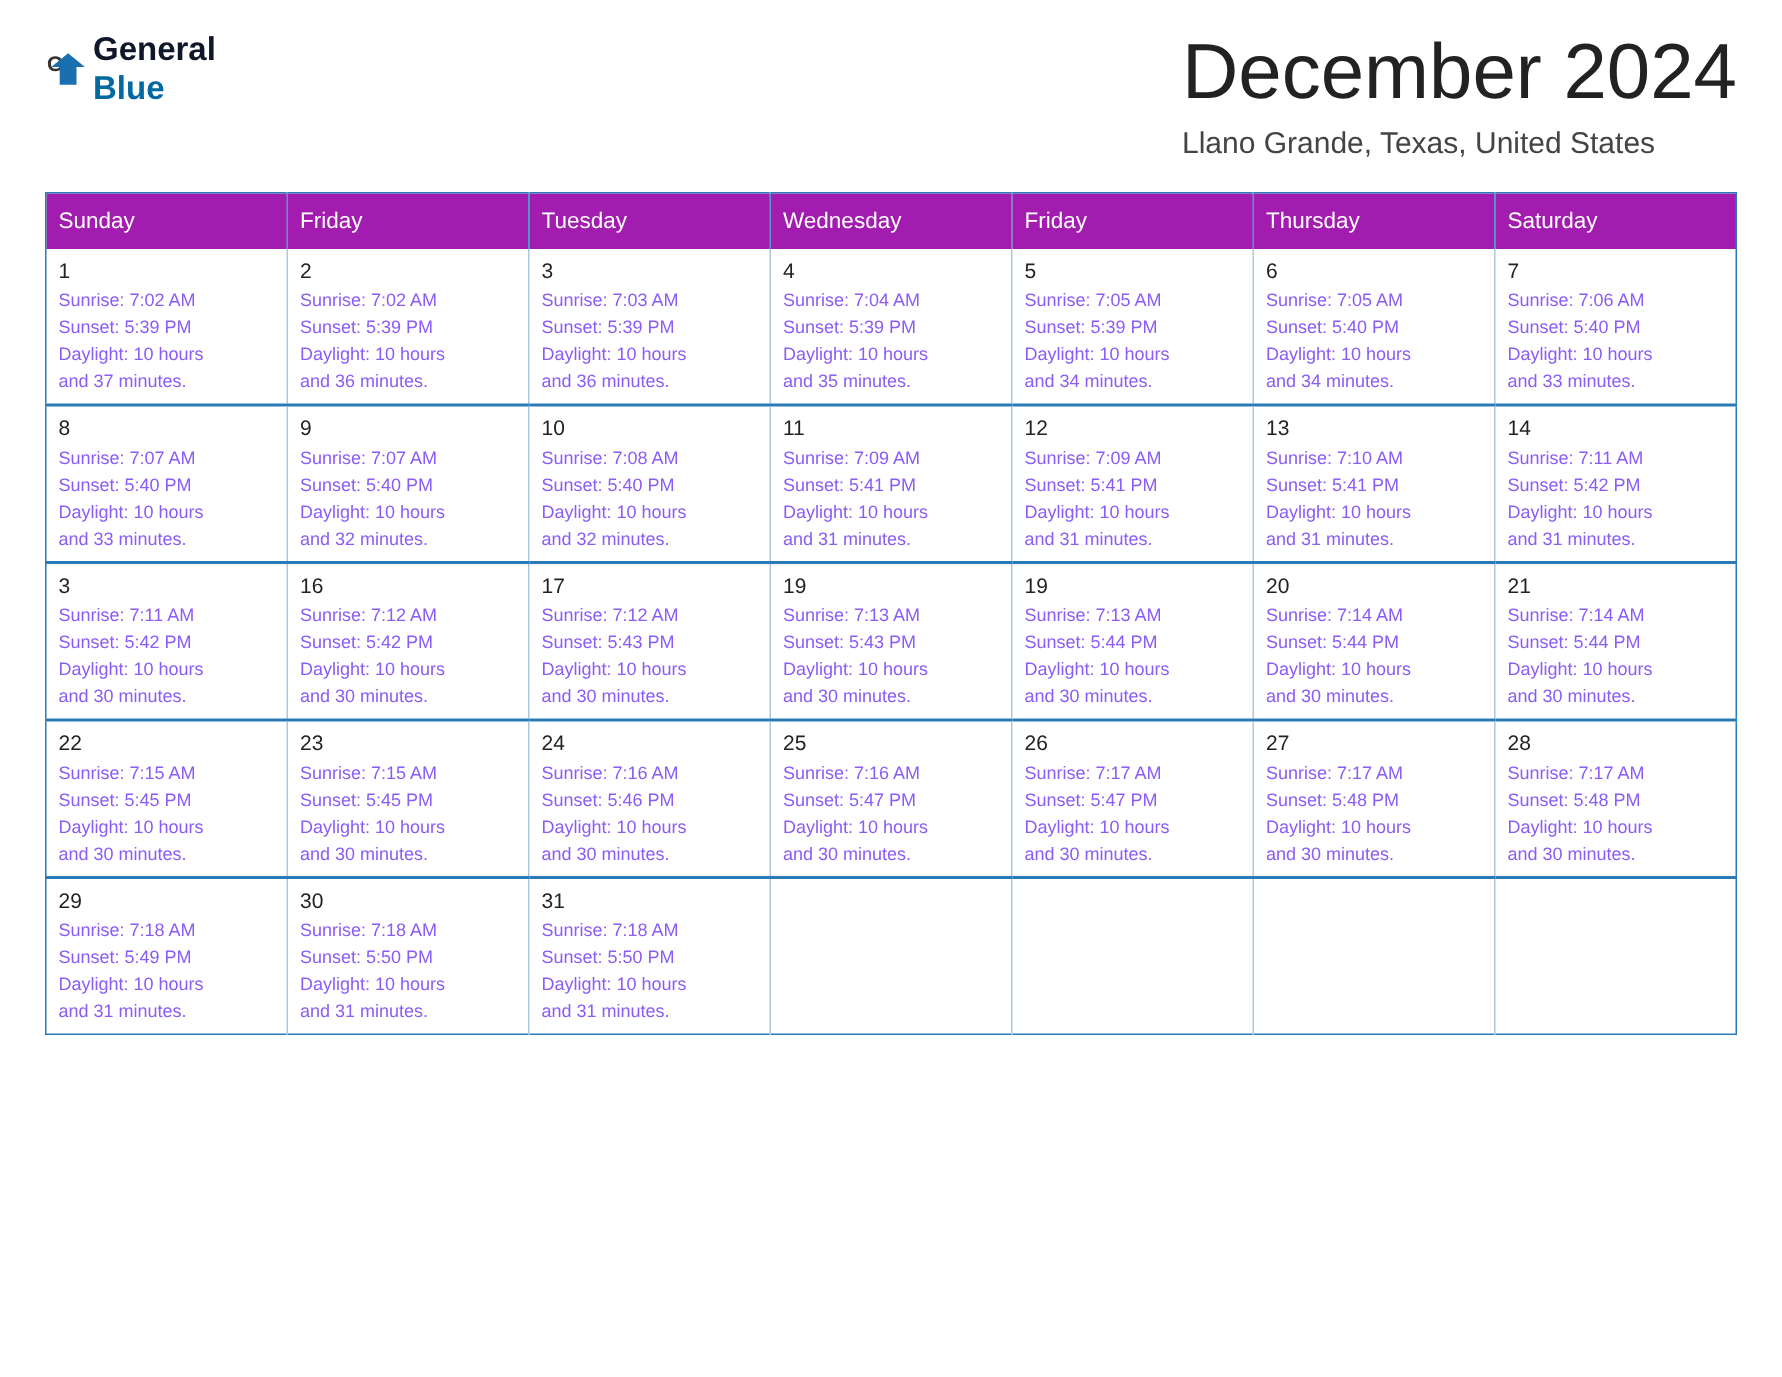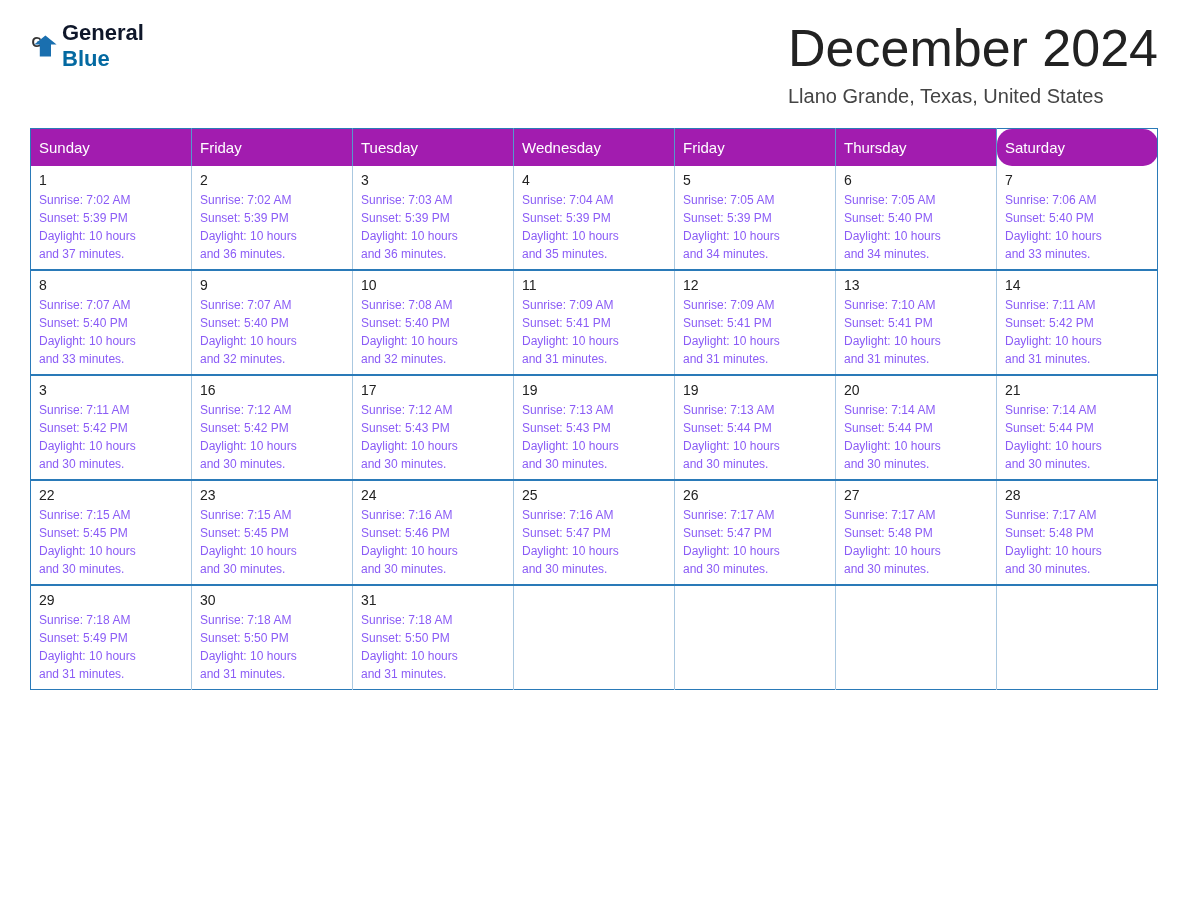--- a/index.html
+++ b/index.html
@@ -58,21 +58,20 @@
       background-color: #a21caf;
       color: #fff;
       font-size: 15px;
       font-weight: normal;
       padding: 10px 8px;
       text-align: left;
       border-right: 1px solid #5599cc;
     }
     .calendar-table thead tr th:last-child {
       border-right: none;
-      border-radius: 15px;
     }
     .calendar-table tbody tr td {
       vertical-align: top;
       padding: 6px 8px;
       border-right: 1px solid #aac8e0;
       border-bottom: 2px solid #2a7ab8;
       font-size: 12.5px;
       color: #222;
       width: 14.28%;
       min-height: 90px;

